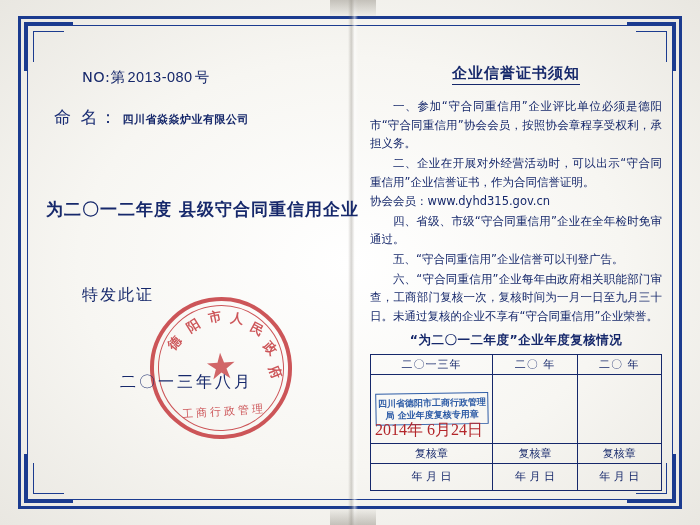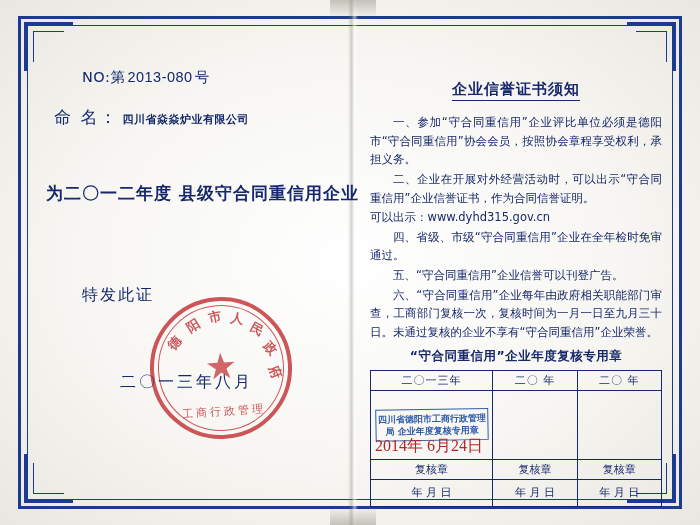--- a/index.html
+++ b/index.html
@@ -58,21 +58,21 @@
   .name-row{
     position:absolute;left:14px;top:64px;width:270px;
     display:flex;align-items:baseline;
   }
   .name-label{font-size:17px;letter-spacing:2px;color:#1a2d74;white-space:nowrap;}
   .name-value{
     font-size:11px;letter-spacing:.5px;color:#15276a;margin-left:4px;white-space:nowrap;
     font-weight:bold;
   }
   .award-line{
-    position:absolute;left:6px;top:140px;width:284px;text-align:center;
+    position:absolute;left:6px;top:156px;width:284px;text-align:center;
     font-size:17px;letter-spacing:1px;color:#16286b;font-weight:bold;white-space:nowrap;
   }
   .issue-line{
     position:absolute;left:42px;top:243px;font-size:16px;letter-spacing:2px;color:#16286b;
   }
   .date-line{
     position:absolute;left:80px;top:330px;font-size:16px;letter-spacing:3px;color:#16286b;white-space:nowrap;
   }
   
   .seal{
@@ -94,21 +94,21 @@
   .star{
     position:absolute;left:50%;top:50%;transform:translate(-50%,-54%);
     color:#c0282d;font-size:36px;line-height:1;opacity:.9;
   }
   .seal-bottom{
     position:absolute;left:0;bottom:16px;width:134px;text-align:center;
     font-size:11px;color:#c0282d;letter-spacing:3px;
   }
 
   
-  .right{position:absolute;left:370px;top:58px;width:292px;height:440px;color:#132b6b;}
+  .right{position:absolute;left:370px;top:42px;width:292px;height:440px;color:#132b6b;}
   .r-title{
     text-align:center;font-size:15px;font-weight:bold;letter-spacing:1px;color:#16286b;
     margin-top:22px;
   }
   .r-title .u{border-bottom:1px solid #16286b;padding-bottom:2px;}
   .r-body{margin-top:14px;font-size:11.5px;line-height:1.62;color:#16286b;text-align:justify;}
   .r-body p{margin:0 0 1px 0;text-indent:2em;}
   .r-body p.noindent{text-indent:0;}
   .r-sub{
     text-align:center;font-size:12.5px;font-weight:bold;letter-spacing:.5px;margin-top:6px;color:#16286b;
@@ -189,27 +189,27 @@
   </div>
 
   <div class="right">
     <div class="r-title">
       <span class="u">企业信誉证书须知</span>
     </div>
 
     <div class="r-body">
       <p>一、参加“守合同重信用”企业评比单位必须是德阳市“守合同重信用”协会会员，按照协会章程享受权利，承担义务。</p>
       <p>二、企业在开展对外经营活动时，可以出示“守合同重信用”企业信誉证书，作为合同信誉证明。</p>
-      <p class="noindent">可以出示：www.dyhd315.gov.cn</p>
+      <p class="noindent">协会会员：www.dyhd315.gov.cn</p>
       <p>四、省级、市级“守合同重信用”企业在全年检时免审通过。</p>
       <p>五、“守合同重信用”企业信誉可以刊登广告。</p>
       <p>六、“守合同重信用”企业每年由政府相关职能部门审查，工商部门复核一次，复核时间为一月一日至九月三十日。未通过复核的企业不享有“守合同重信用”企业荣誉。</p>
     </div>
 
-    <div class="r-sub">“守合同重信用”企业年度复核专用章</div>
+    <div class="r-sub">“为二〇一二年度”企业年度复核情况</div>
 
     <table class="review">
       <tbody>
           <tr class="yr-row">
         <td class="ylabel">二〇一三年</td>
         <td class="ylabel">二〇    年</td>
         <td class="ylabel">二〇    年</td>
       </tr>
       <tr class="box-row">
         <td>

